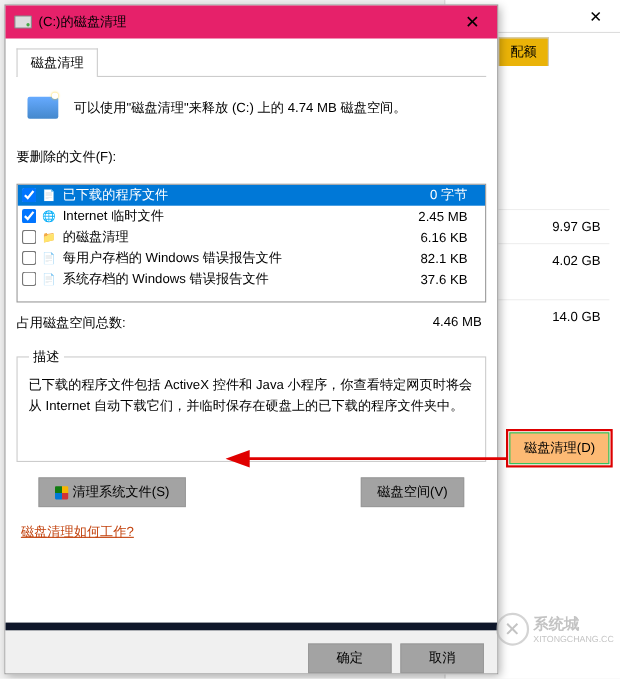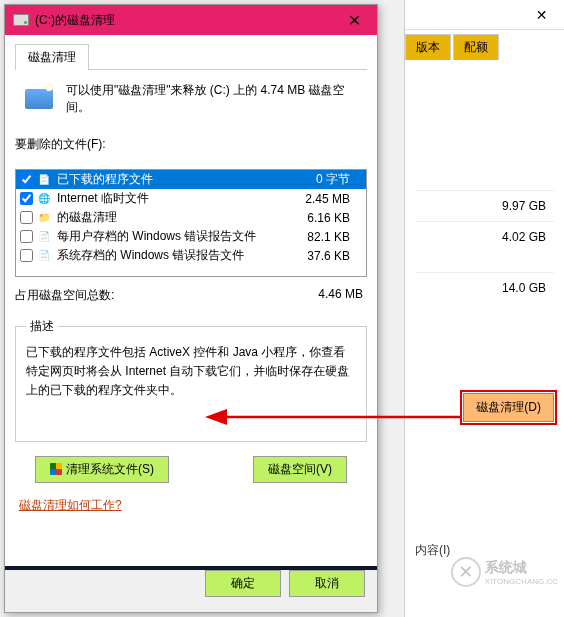--- a/index.html
+++ b/index.html
@@ -12,21 +12,21 @@
 .bg-tabs { padding: 4px 0 0 0; display: flex; gap: 2px; }
 .bg-tab { padding: 4px 10px; border: 1px solid #ccc; border-bottom: none; background: #eab308; }
 .bg-content { padding: 10px; }
 .bg-row { padding: 8px 0; border-top: 1px solid #eee; }
 .bg-value { text-align: right; padding-right: 8px; }
 .bg-button { margin-top: 30px; padding: 5px 12px; border: 1px solid #22c55e; background: #fdba74; float: right; }
 .bg-button.highlight { outline: 2px solid #d00; outline-offset: 1px; }
 .bg-link { color: #333; margin-top: 60px; display: block; clear: both; }
 
 
-.dialog { position: absolute; left: 4px; top: 4px; width: 374px; height: 609px; background: #fff; border: 1px solid #999; box-shadow: 2px 2px 8px rgba(0,0,0,0.3); }
+.dialog { position: absolute; left: 4px; top: 4px; width: 449px; height: 609px; background: #fff; border: 1px solid #999; box-shadow: 2px 2px 8px rgba(0,0,0,0.3); }
 .titlebar { height: 30px; background: #e6216a; color: #000; display: flex; align-items: center; justify-content: space-between; padding-left: 8px; }
 .titlebar-left { display: flex; align-items: center; gap: 6px; }
 .drive-icon { width: 16px; height: 12px; background: #ddd; border: 1px solid #888; border-radius: 1px; position: relative; }
 .drive-icon::after { content: ''; position: absolute; bottom: 1px; right: 1px; width: 3px; height: 3px; background: #4a4; border-radius: 50%; }
 .title-text { color: #000; }
 .close-btn { width: 45px; height: 30px; display: flex; align-items: center; justify-content: center; font-size: 16px; color: #000; }
 
 .dialog-body { padding: 8px 10px; }
 .tab-strip { border-bottom: 1px solid #ccc; }
 .tab { display: inline-block; padding: 4px 12px; border: 1px solid #ccc; border-bottom: none; background: #fff; position: relative; top: 1px; }
@@ -47,26 +47,26 @@
 .file-name { flex: 1; }
 .file-size { width: 70px; text-align: right; padding-right: 12px; }
 
 .total-row { display: flex; justify-content: space-between; padding: 10px 4px 10px 0; }
 
 .desc-group { border: 1px solid #ccc; padding: 8px 10px 40px 10px; margin-top: 4px; position: relative; }
 .desc-group legend { padding: 0 4px; }
 .desc-text { line-height: 1.6; }
 
 .action-row { display: flex; justify-content: space-between; padding: 14px 20px 4px 20px; gap: 20px; }
-.btn { padding: 4px 14px; border: 1px solid #999; background: #bef264; display: inline-flex; align-items: center; gap: 4px; }
+.btn { padding: 4px 14px; border: 1px solid #999; background: #a3a3a3; display: inline-flex; align-items: center; gap: 4px; }
 .shield { width: 12px; height: 12px; background: conic-gradient(#f7b500 0 25%, #d13438 0 50%, #0078d7 0 75%, #107c10 0 100%); border-radius: 1px; }
 
 .link { color: #c2410c; text-decoration: underline; padding: 10px 0 0 4px; display: inline-block; }
 
-.footer { position: absolute; bottom: 0; left: 0; right: 0; height: 46px; background: #f0f0f0; border-top: 4px solid #0f172a; display: flex; align-items: flex-start; justify-content: flex-end; gap: 8px; padding-right: 12px; margin-top: 11px; }
+.footer { position: absolute; bottom: 0; left: 0; right: 0; height: 46px; background: #f0f0f0; border-top: 7px solid #0f172a; display: flex; align-items: flex-end; justify-content: flex-end; gap: 8px; padding-right: 12px; margin-top: 11px; }
 .footer .btn { min-width: 76px; justify-content: center; }
 
 
 .arrow { position: absolute; left: 205px; top: 405px; width: 260px; height: 24px; pointer-events: none; z-index: 50; }
 
 
 .watermark { position: absolute; right: 6px; bottom: 30px; opacity: 0.5; font-size: 11px; color: #888; display: flex; align-items: center; gap: 4px; }
 .watermark .wm-icon { width: 30px; height: 30px; border: 2px solid #aaa; border-radius: 50%; display: flex; align-items: center; justify-content: center; font-size: 18px; }
 </style>
 </head>

